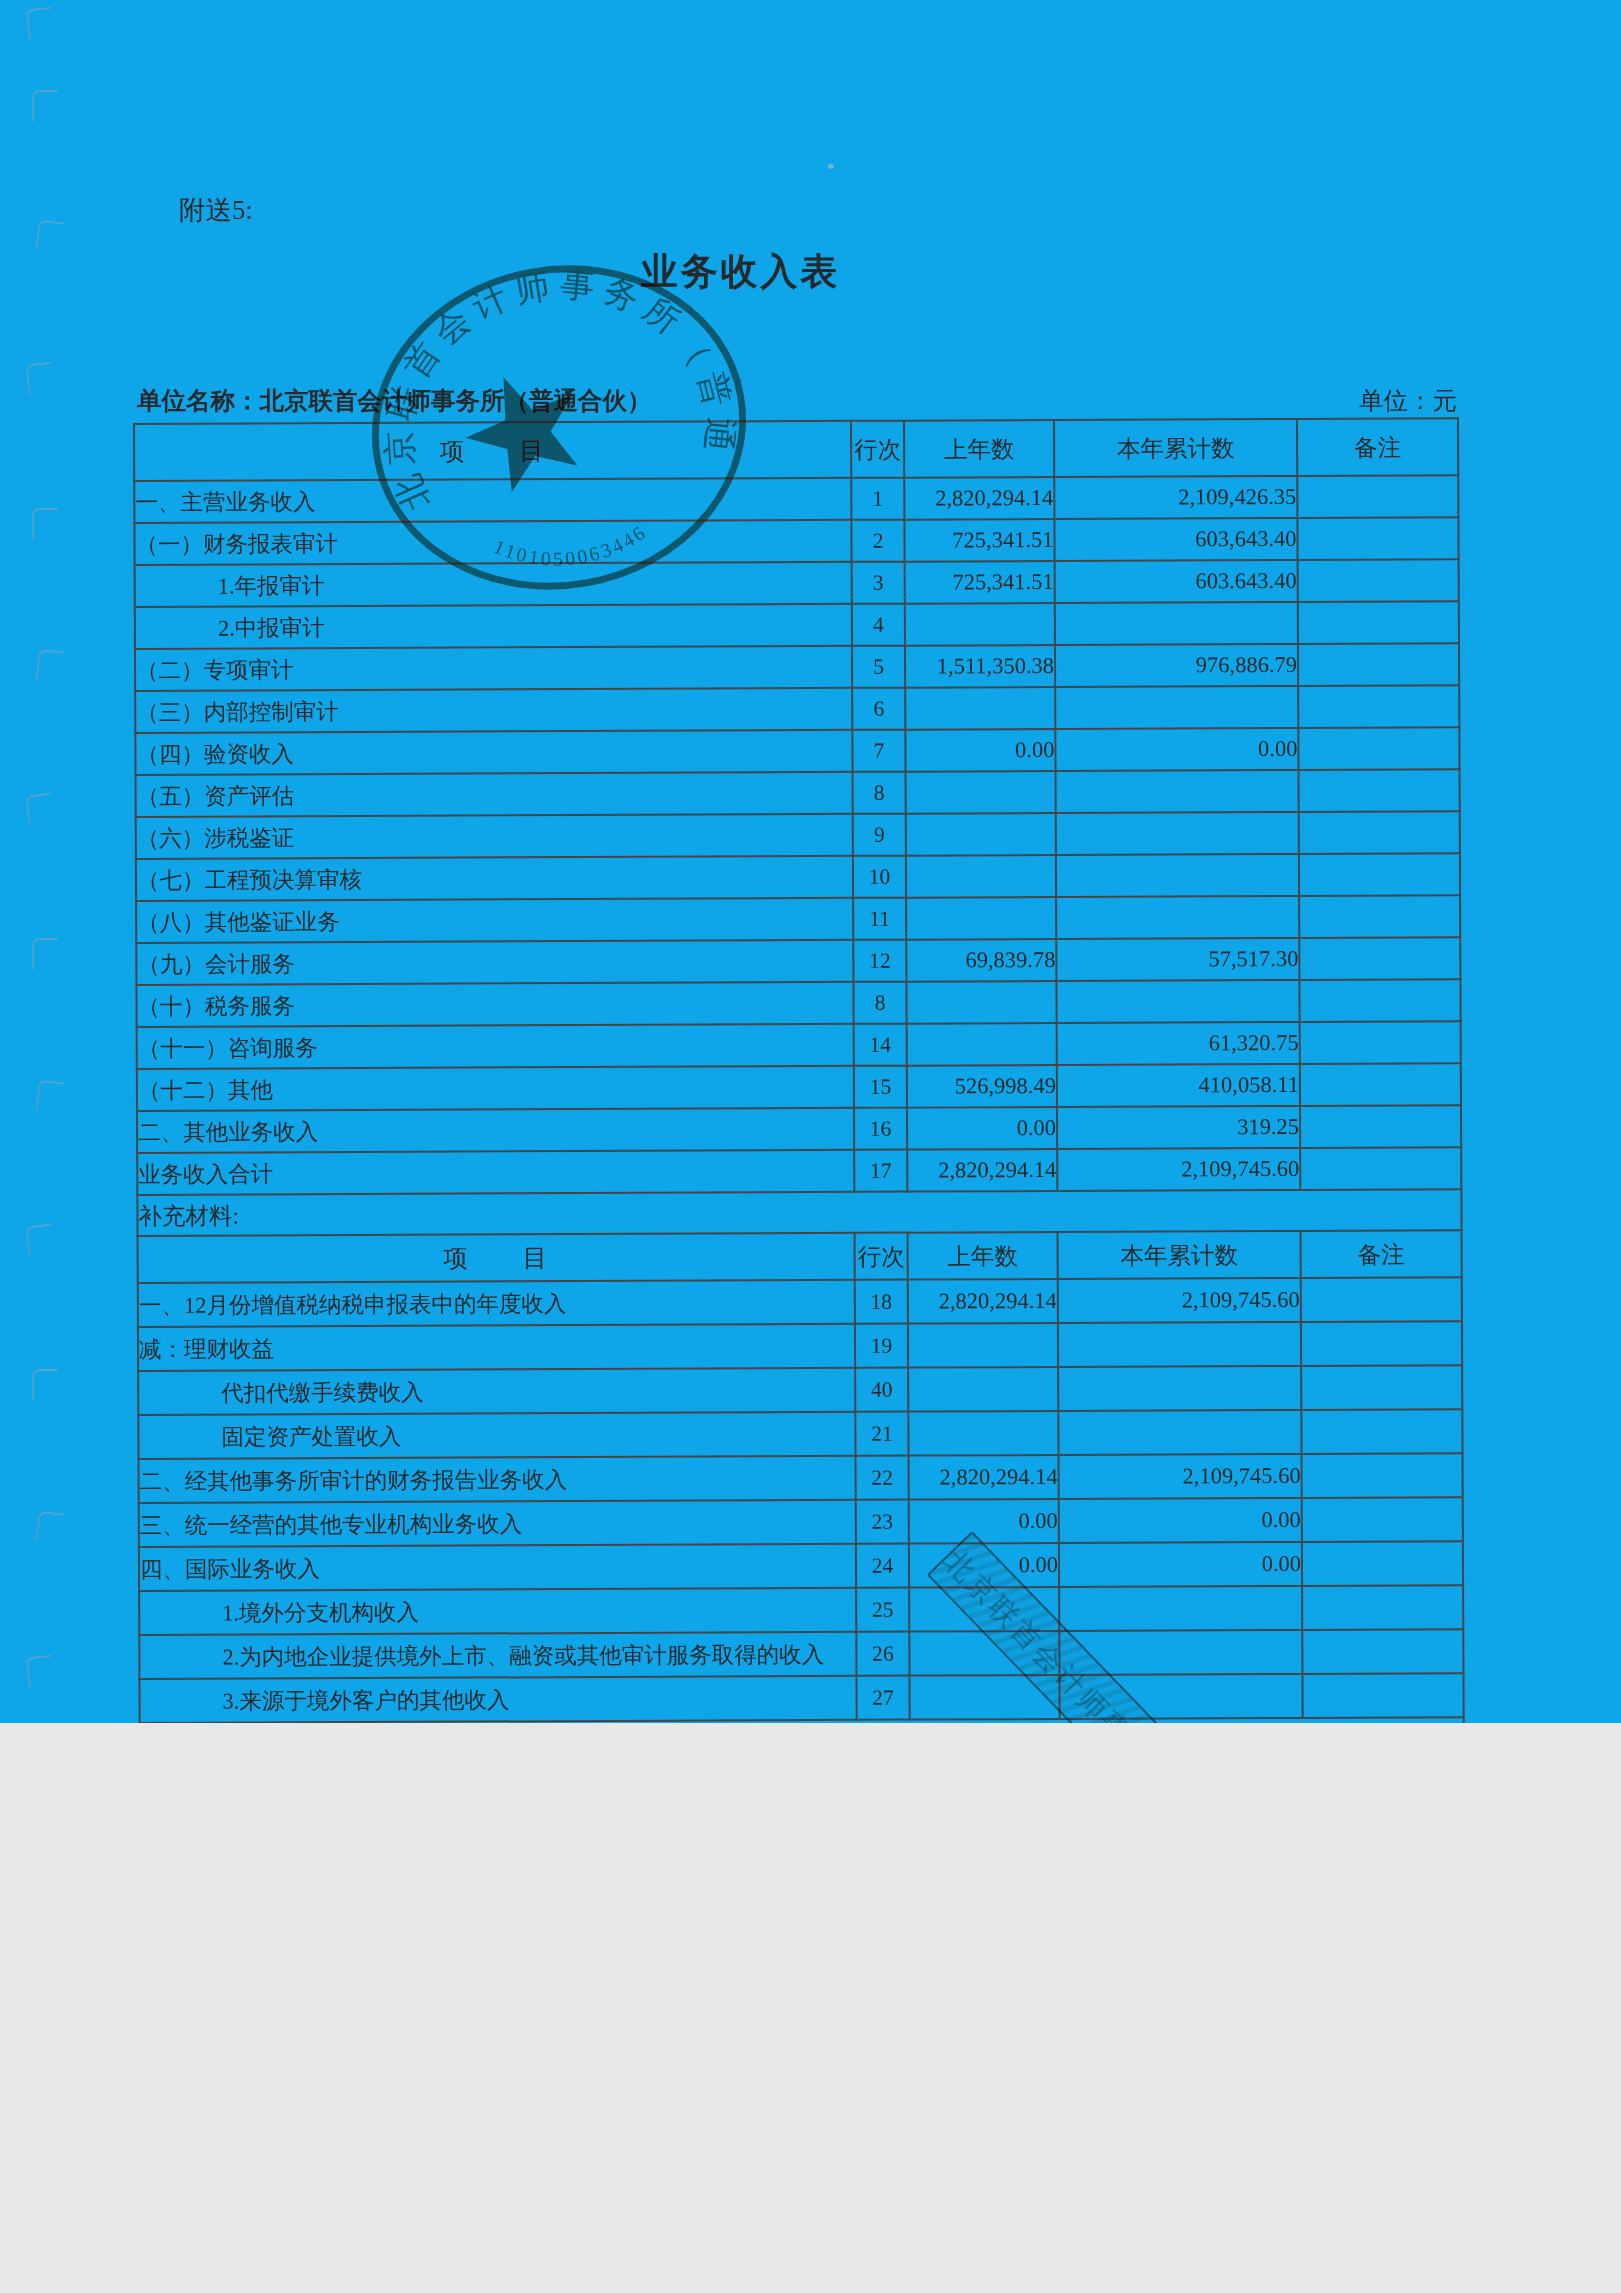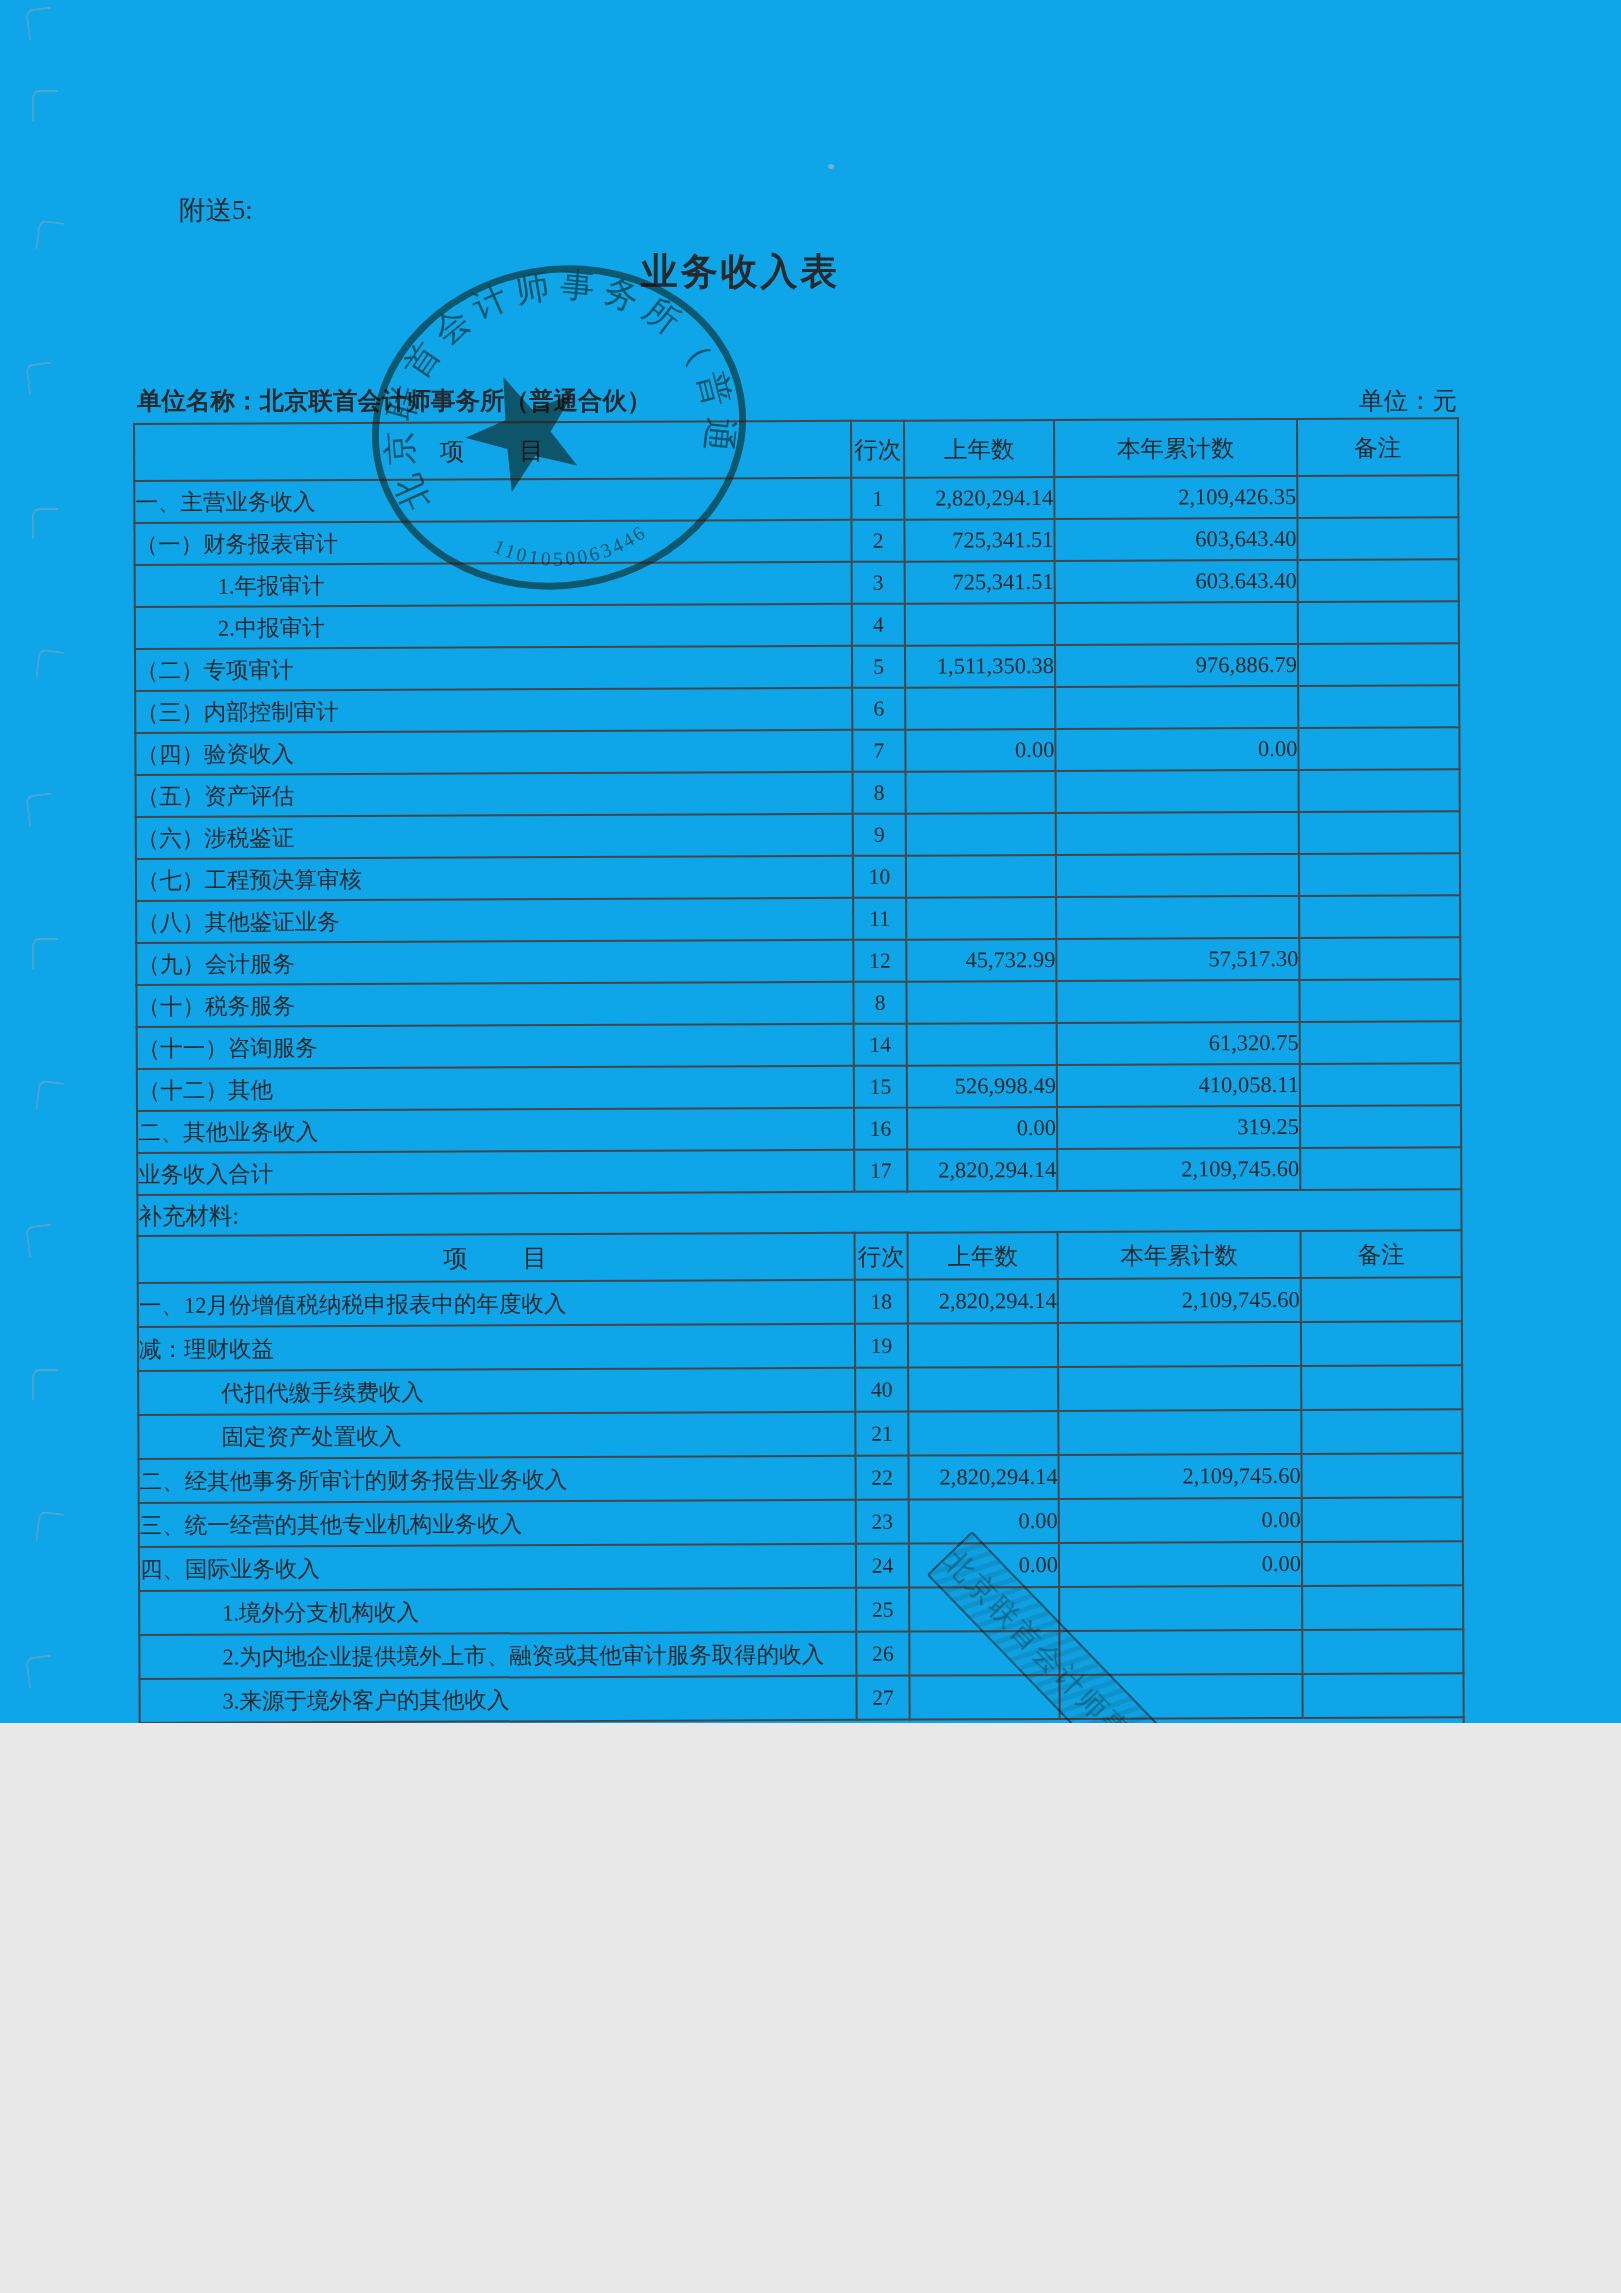--- a/index.html
+++ b/index.html
@@ -180,21 +180,21 @@
           <tr class="mrow">
             <td class="c-item">（八）其他鉴证业务</td>
             <td class="c-line">11</td>
             <td class="c-num"></td>
             <td class="c-num"></td>
             <td class="c-note"></td>
           </tr>
           <tr class="mrow">
             <td class="c-item">（九）会计服务</td>
             <td class="c-line">12</td>
-            <td class="c-num">45,732.99</td>
+            <td class="c-num">69,839.78</td>
             <td class="c-num">57,517.30</td>
             <td class="c-note"></td>
           </tr>
           <tr class="mrow">
             <td class="c-item">（十）税务服务</td>
             <td class="c-line">8</td>
             <td class="c-num"></td>
             <td class="c-num"></td>
             <td class="c-note"></td>
           </tr>

